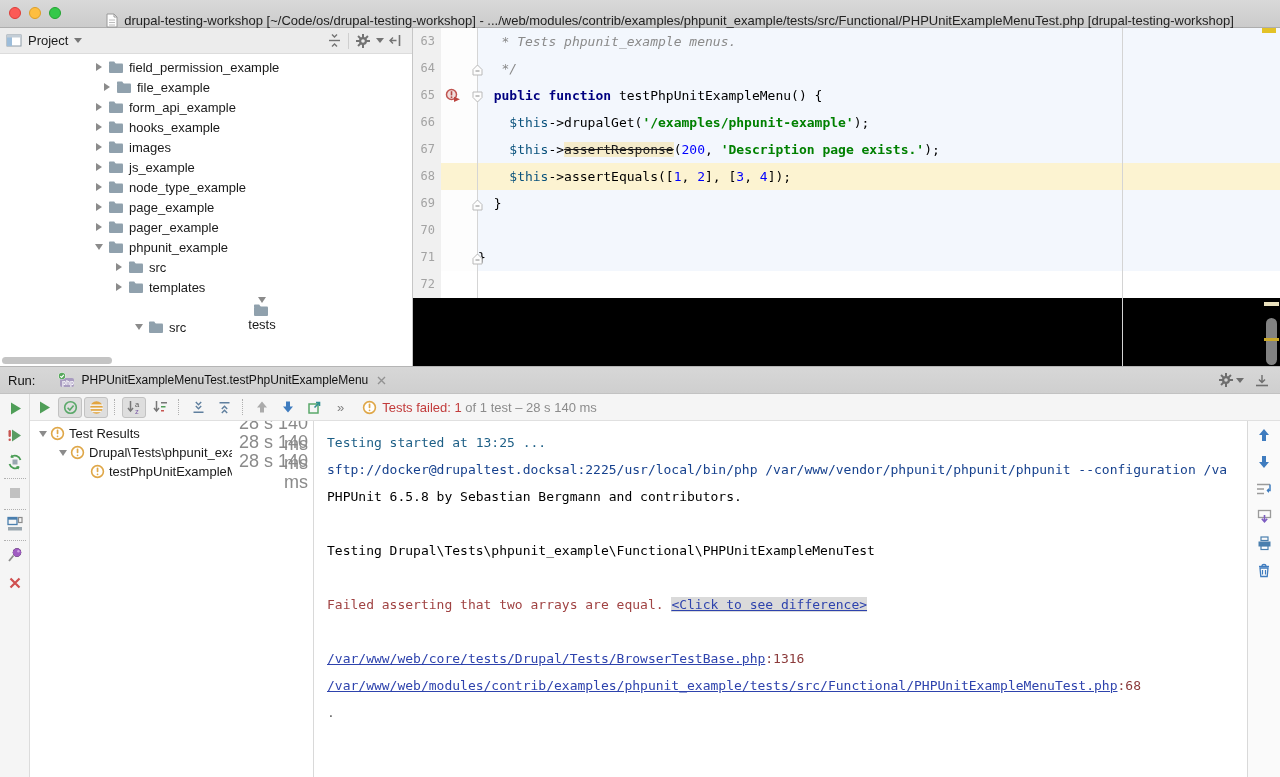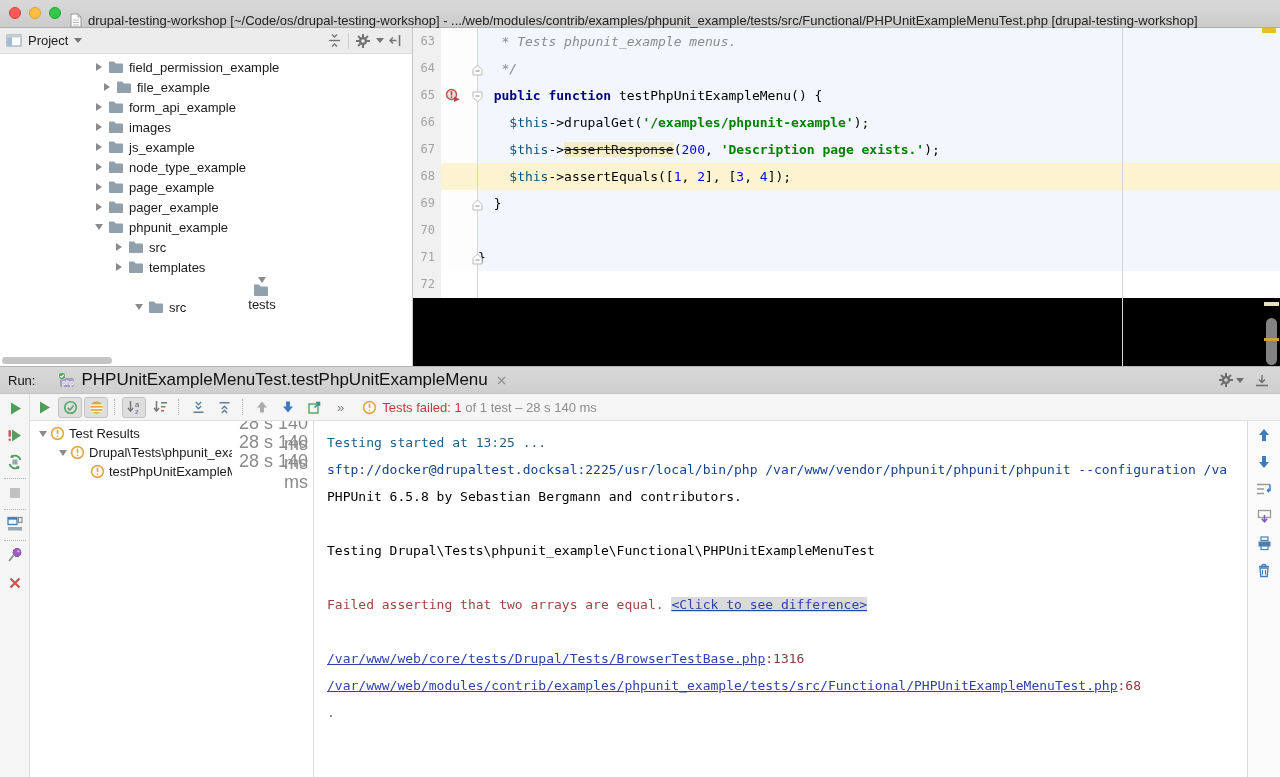--- a/index.html
+++ b/index.html
@@ -6,21 +6,21 @@
     font-family:"Liberation Sans",sans-serif;-webkit-font-smoothing:antialiased;}
   .mono{font-family:"DejaVu Sans Mono",monospace;}
   
   #titlebar{position:absolute;left:0;top:0;width:1280px;height:28px;
     background:linear-gradient(#d9d9d9,#cbcbcb);border-bottom:1px solid #adadad;box-sizing:border-box;}
   .traffic{position:absolute;left:9px;top:7px;display:flex;gap:8px;}
   .tl{width:12px;height:12px;border-radius:50%;display:inline-block;box-sizing:border-box;}
   .tl.red{background:#fc5b57;border:1px solid #dd3d38;}
   .tl.yel{background:#fdbe41;border:1px solid #dd9e27;}
   .tl.grn{background:#34c84a;border:1px solid #23a332;}
-  .title-center{position:absolute;left:70px;right:10px;top:0;height:40px;display:flex;align-items:center;gap:6px;}
+  .title-center{position:absolute;left:70px;right:10px;top:0;height:40px;display:flex;align-items:center;justify-content:center;gap:6px;}
   .title-text{font-size:13px;color:#222;white-space:nowrap;overflow:hidden;}
   
   #project{position:absolute;left:0;top:28px;width:413px;height:338px;background:#fff;
     border-right:1px solid #c6c6c6;box-sizing:border-box;overflow:hidden;}
   #project-header{height:26px;background:#ececec;border-bottom:1px solid #dcdcdc;display:flex;align-items:center;padding:0 6px;box-sizing:border-box;}
   #project-header .ph-label{font-size:13px;color:#1a1a1a;margin:0 4px 0 6px;}
   .chev-down-sm{width:0;height:0;border-left:4px solid transparent;border-right:4px solid transparent;border-top:5px solid #777;display:inline-block;margin-left:2px;}
   #project-header .spacer{flex:1;}
   .ph-action{width:22px;height:20px;display:flex;align-items:center;justify-content:center;}
   .ph-sep{width:1px;height:16px;background:#cfcfcf;margin:0 3px;}
@@ -55,21 +55,21 @@
   .gut-icon{position:absolute;left:4px;top:6px;z-index:6;}
   #stripe-top{position:absolute;right:4px;top:0;width:14px;height:5px;background:#e3c227;z-index:7;}
   #stripe-dash{position:absolute;right:1px;top:274px;width:15px;height:4px;background:#e9e0bd;z-index:7;}
   #editor-thumb{position:absolute;right:3px;top:290px;width:11px;height:47px;background:#a3a3a3;opacity:.8;border-radius:6px;z-index:7;}
   #thumb-mark{position:absolute;right:1px;top:310px;width:15px;height:3px;background:#c9a82c;z-index:8;}
   
   #run-panel{position:absolute;left:0;top:366px;width:1280px;height:411px;background:#fff;border-top:1px solid #b5b5b5;box-sizing:border-box;}
   #run-tabbar{position:absolute;left:0;top:0;width:100%;height:27px;background:linear-gradient(#d7d7d7,#cfcfcf);border-bottom:1px solid #c2c2c2;box-sizing:border-box;display:flex;align-items:center;}
   #run-label{font-size:13px;color:#111;margin-left:8px;}
   #run-tab{display:flex;align-items:center;gap:6px;margin-left:14px;height:100%;padding:0 8px;}
-  #run-tab-label{font-size:17px;color:#111;white-space:nowrap;}
+  #run-tab-label{font-size:12px;color:#111;white-space:nowrap;}
   .tab-close{display:inline-flex;margin-left:2px;}
   #tabbar-actions{margin-left:auto;display:flex;align-items:center;gap:10px;margin-right:10px;}
   #run-toolbar{position:absolute;left:0;top:27px;width:100%;height:27px;background:#f5f5f5;border-bottom:1px solid #e0e0e0;box-sizing:border-box;display:flex;align-items:center;}
   .tbtn{width:24px;height:21px;display:flex;align-items:center;justify-content:center;border-radius:3px;margin:0 1px;flex:none;box-sizing:border-box;}
   .tbtn.on{background:#dedede;border:1px solid #c2c2c2;}
   .tb-sep{width:1px;height:16px;border-left:1px dotted #b0b0b0;margin:0 5px;flex:none;}
   #rt-status{display:flex;align-items:center;gap:5px;margin-left:12px;font-size:13px;white-space:nowrap;}
   #rt-status .st-fail{color:#c23b3b;}
   #rt-status .st-rest{color:#8c8c8c;}
   .chevs{color:#808080;font-size:13px;margin:0 6px 0 10px;}
@@ -200,20 +200,32 @@
       <div class="tree-row" style="padding-left: 92px;">
         <span class="tw-chev">
           <span class="tri-right"></span>
         </span>
         <span class="tree-folder">
           <svg width="16" height="14" viewBox="0 0 16 14">
             <rect x="1" y="3.5" width="14" height="9.5" rx="1" fill="#90a1ad"></rect>
             <path d="M1 4 V2.3 a0.8 0.8 0 0 1 0.8 -0.8 h4.4 l1.7 2.5 Z" fill="#90a1ad"></path>
           </svg>
         </span>
+        <span>hooks_example</span>
+      </div>
+      <div class="tree-row" style="padding-left: 92px;">
+        <span class="tw-chev">
+          <span class="tri-right"></span>
+        </span>
+        <span class="tree-folder">
+          <svg width="16" height="14" viewBox="0 0 16 14">
+            <rect x="1" y="3.5" width="14" height="9.5" rx="1" fill="#90a1ad"></rect>
+            <path d="M1 4 V2.3 a0.8 0.8 0 0 1 0.8 -0.8 h4.4 l1.7 2.5 Z" fill="#90a1ad"></path>
+          </svg>
+        </span>
         <span>images</span>
       </div>
       <div class="tree-row" style="padding-left: 92px;">
         <span class="tw-chev">
           <span class="tri-right"></span>
         </span>
         <span class="tree-folder">
           <svg width="16" height="14" viewBox="0 0 16 14">
             <rect x="1" y="3.5" width="14" height="9.5" rx="1" fill="#90a1ad"></rect>
             <path d="M1 4 V2.3 a0.8 0.8 0 0 1 0.8 -0.8 h4.4 l1.7 2.5 Z" fill="#90a1ad"></path>

